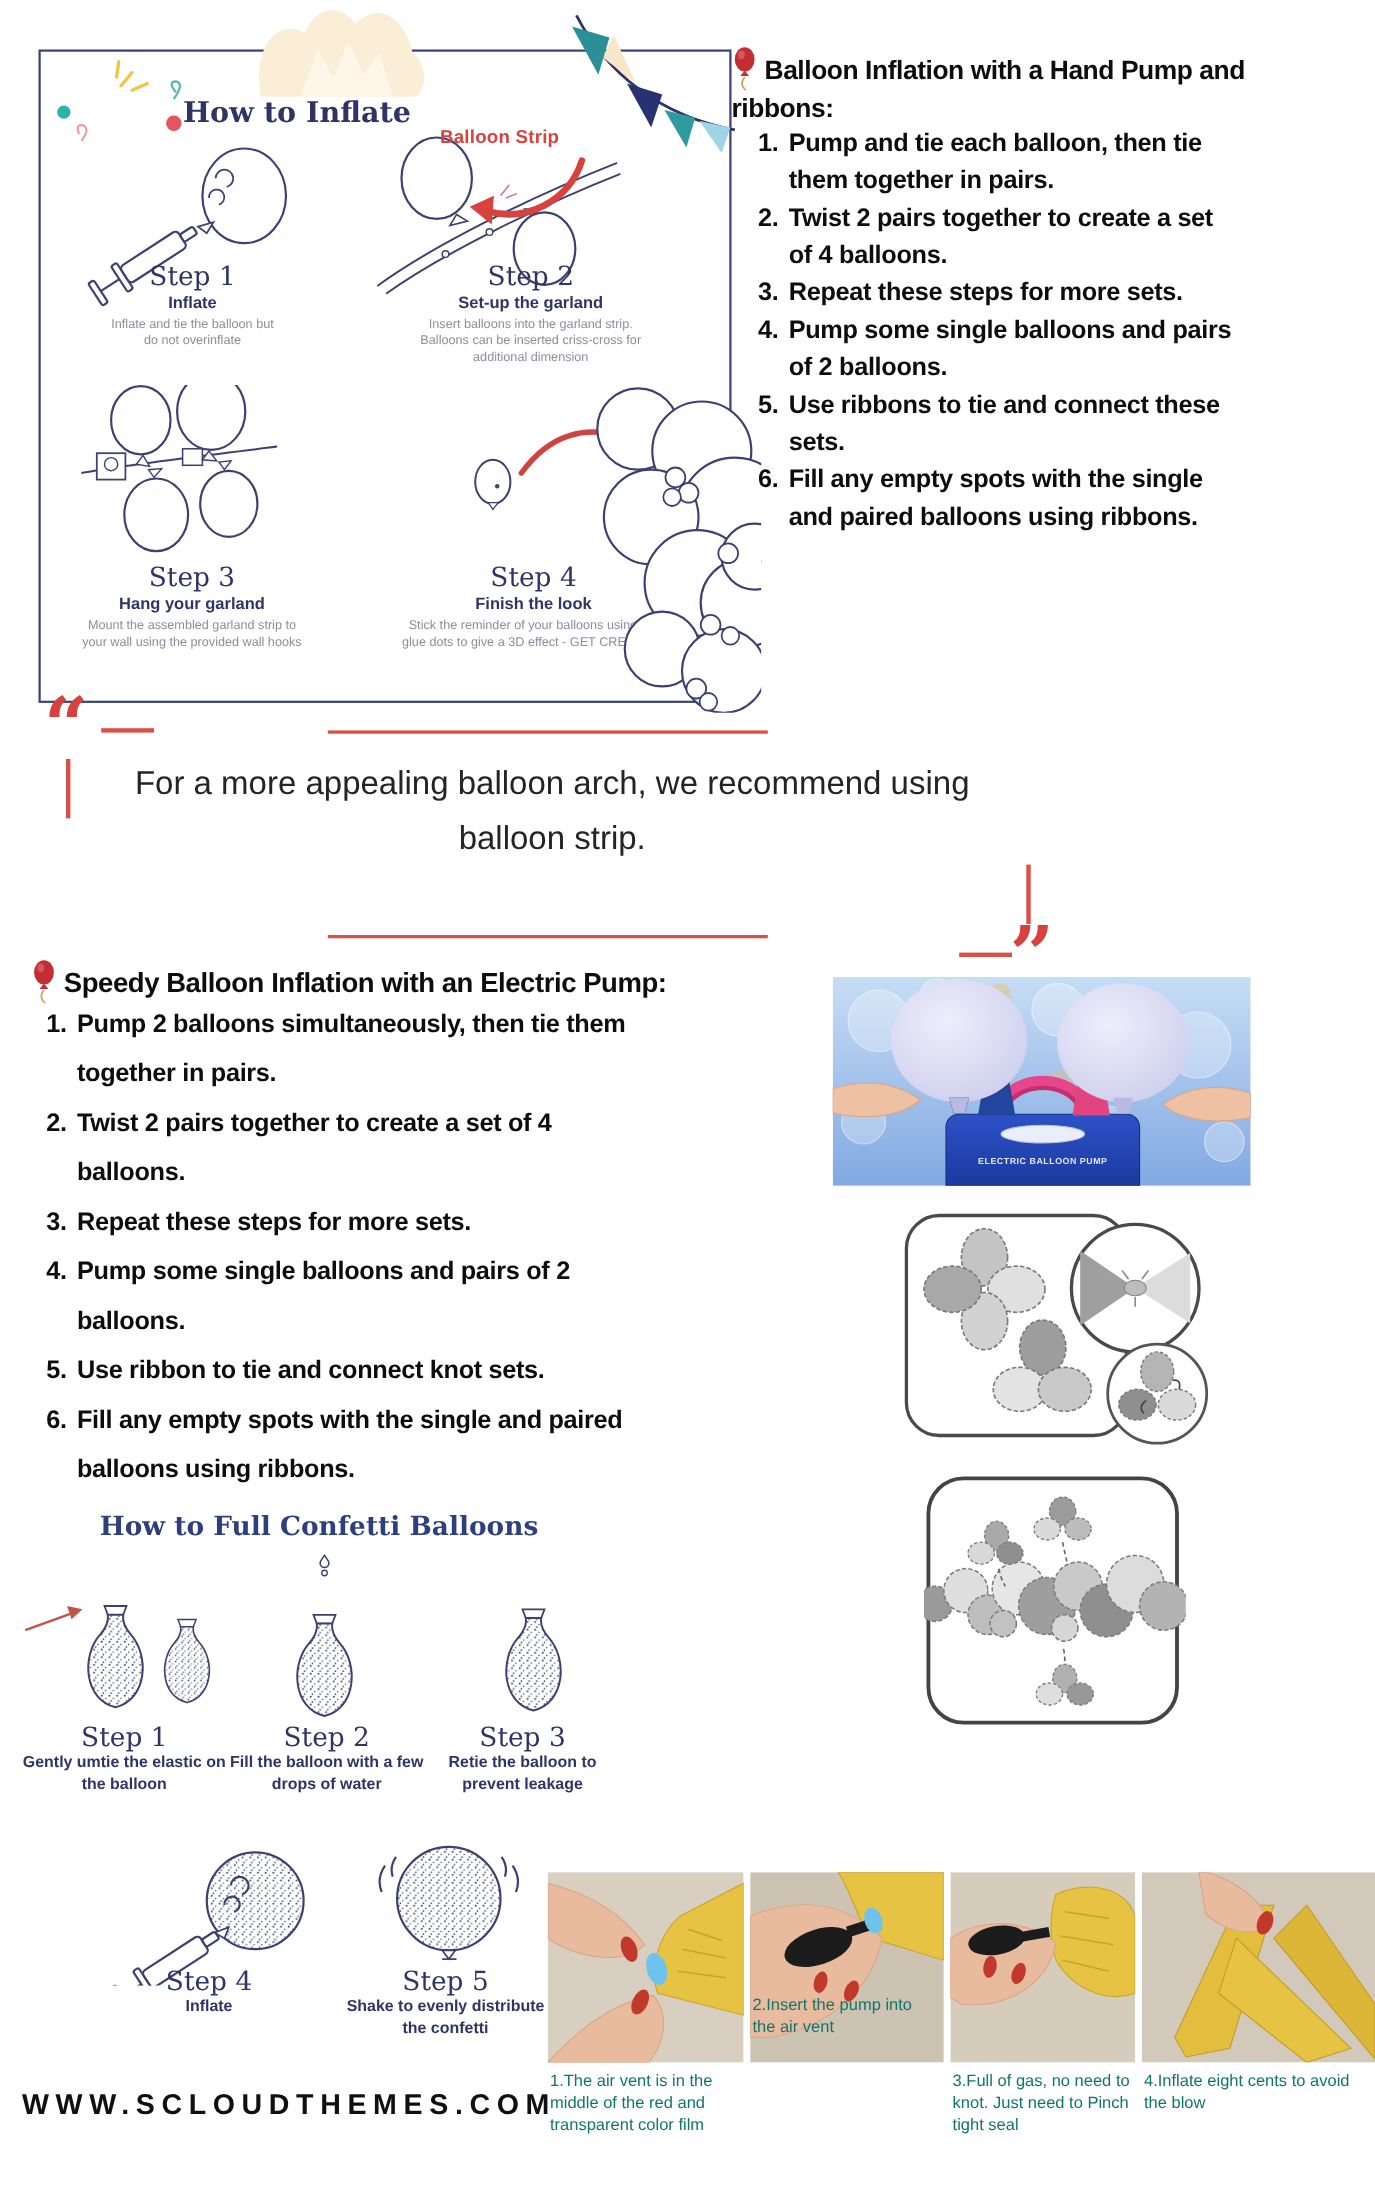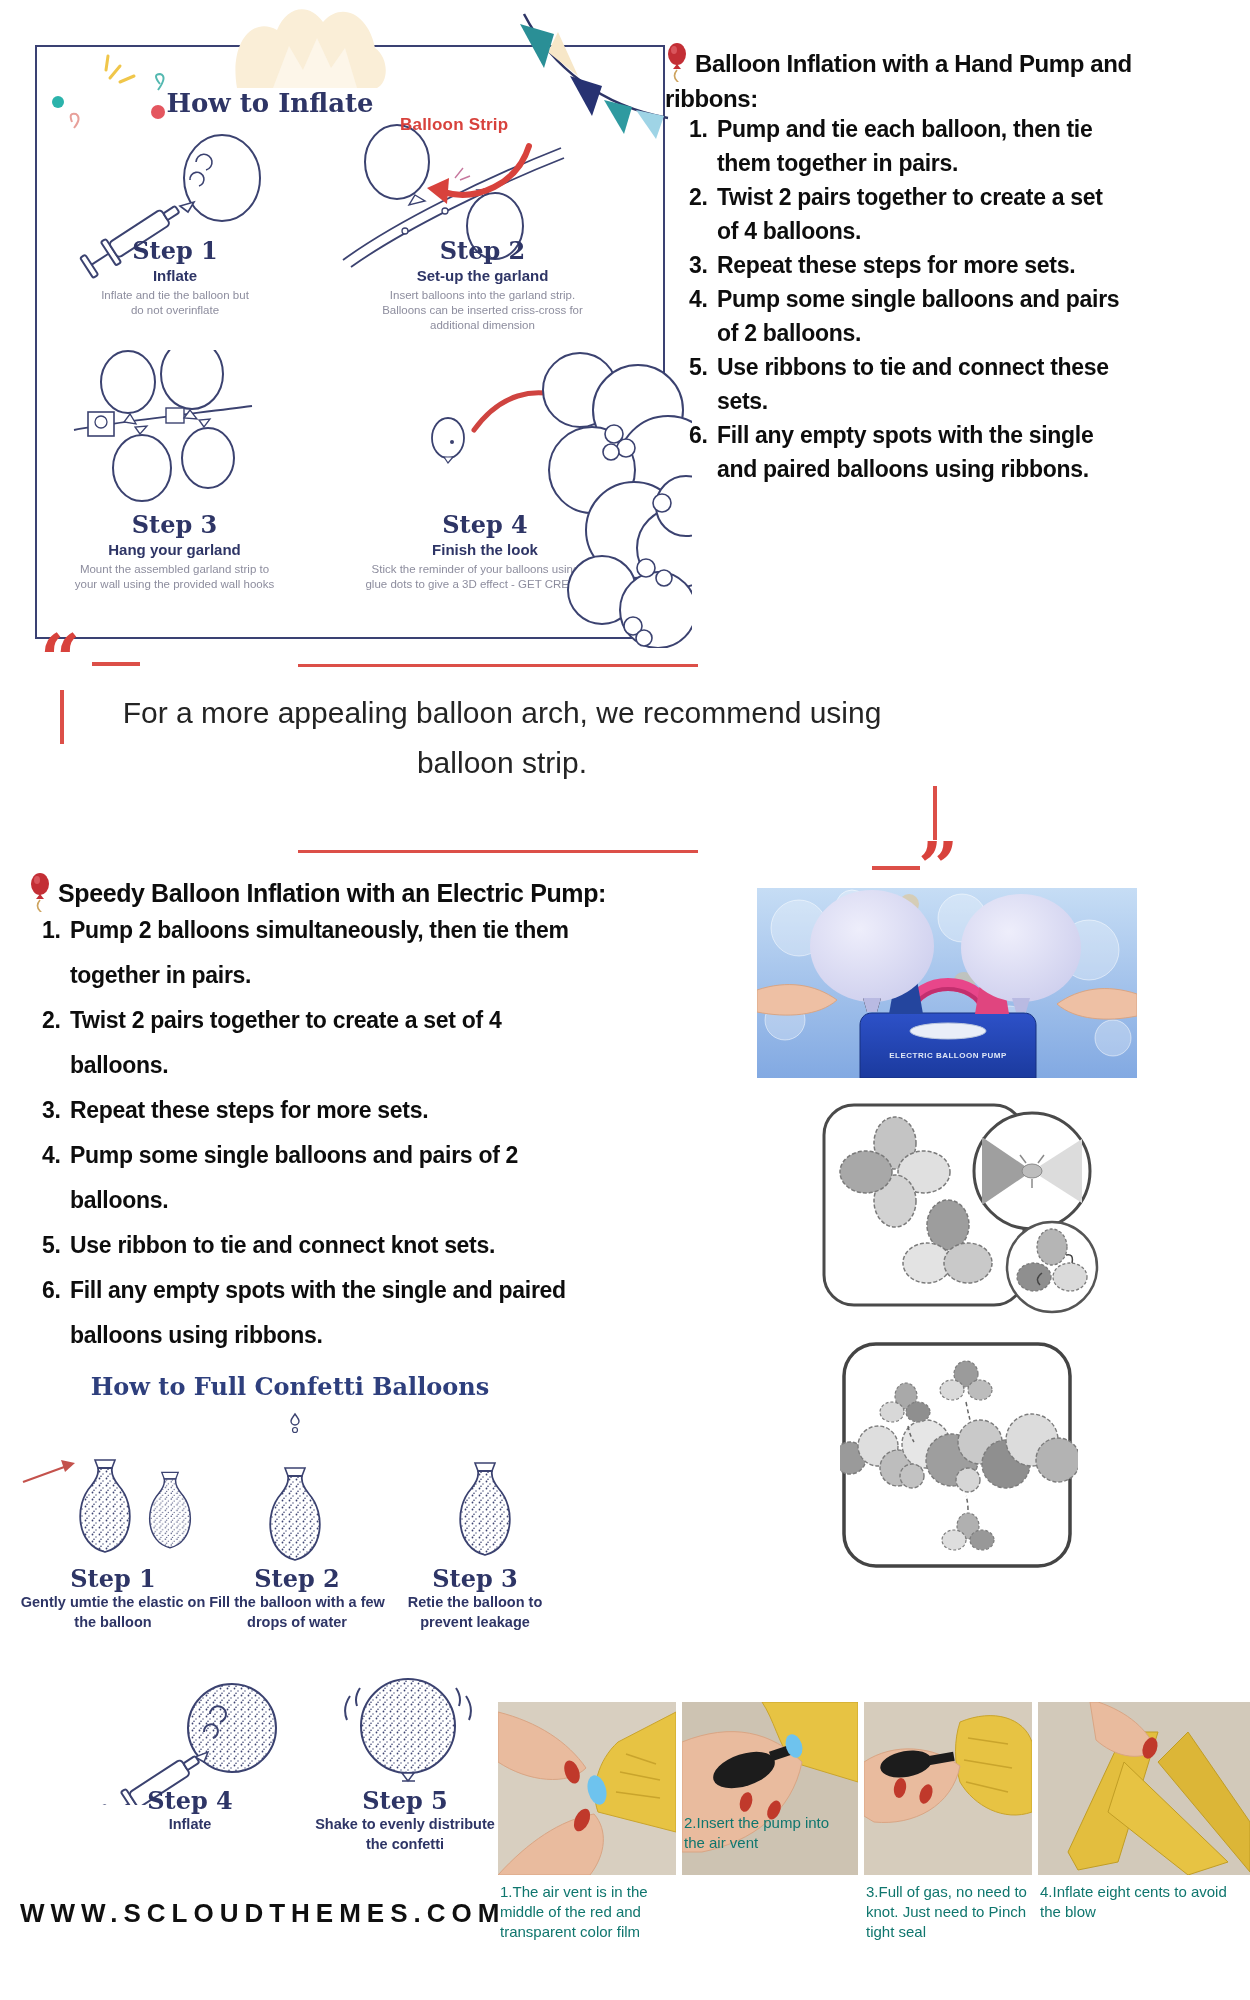--- a/index.html
+++ b/index.html
@@ -4,21 +4,21 @@
 <style>
   html,body{margin:0;padding:0;background:#fff;}
   .page{position:relative;width:1250px;height:2000px;background:#ffffff;overflow:hidden;
         font-family:"Liberation Sans",sans-serif;color:#111;}
   .abs{position:absolute;}
   .center{text-align:center;}
 
   
   .card{left:35px;top:45px;width:626px;height:590px;border:2px solid #3a4173;background:#fff;}
   .card-title{font-family:"DejaVu Serif",serif;font-weight:bold;color:#2e3566;font-size:26px;}
-  .step-title{font-family:"DejaVu Serif",serif;font-weight:bold;color:#2e3566;font-size:24px;line-height:26px;}
+  .step-title{font-family:"DejaVu Serif",serif;font-weight:normal;color:#2e3566;font-size:24px;line-height:26px;}
   .step-sub{font-weight:bold;color:#2e3566;font-size:15px;line-height:19px;margin-top:2px;}
   .step-cap{color:#8d8d9e;font-size:11.5px;line-height:15px;margin-top:3px;}
   .strip-label{color:#d8423c;font-weight:bold;font-size:17px;letter-spacing:.2px;}
 
   
   .bhead{font-weight:bold;color:#0d0d0d;font-size:24px;line-height:33px;letter-spacing:-0.4px;}
   .blist{list-style:none;margin:0;padding:0;counter-reset:n;font-weight:bold;color:#0d0d0d;letter-spacing:-0.3px;}
   .blist li{counter-increment:n;position:relative;padding-left:30px;}
   .blist li::before{content:counter(n) ".";position:absolute;left:2px;}
   .hand-list{font-size:23px;line-height:34px;width:440px;}

